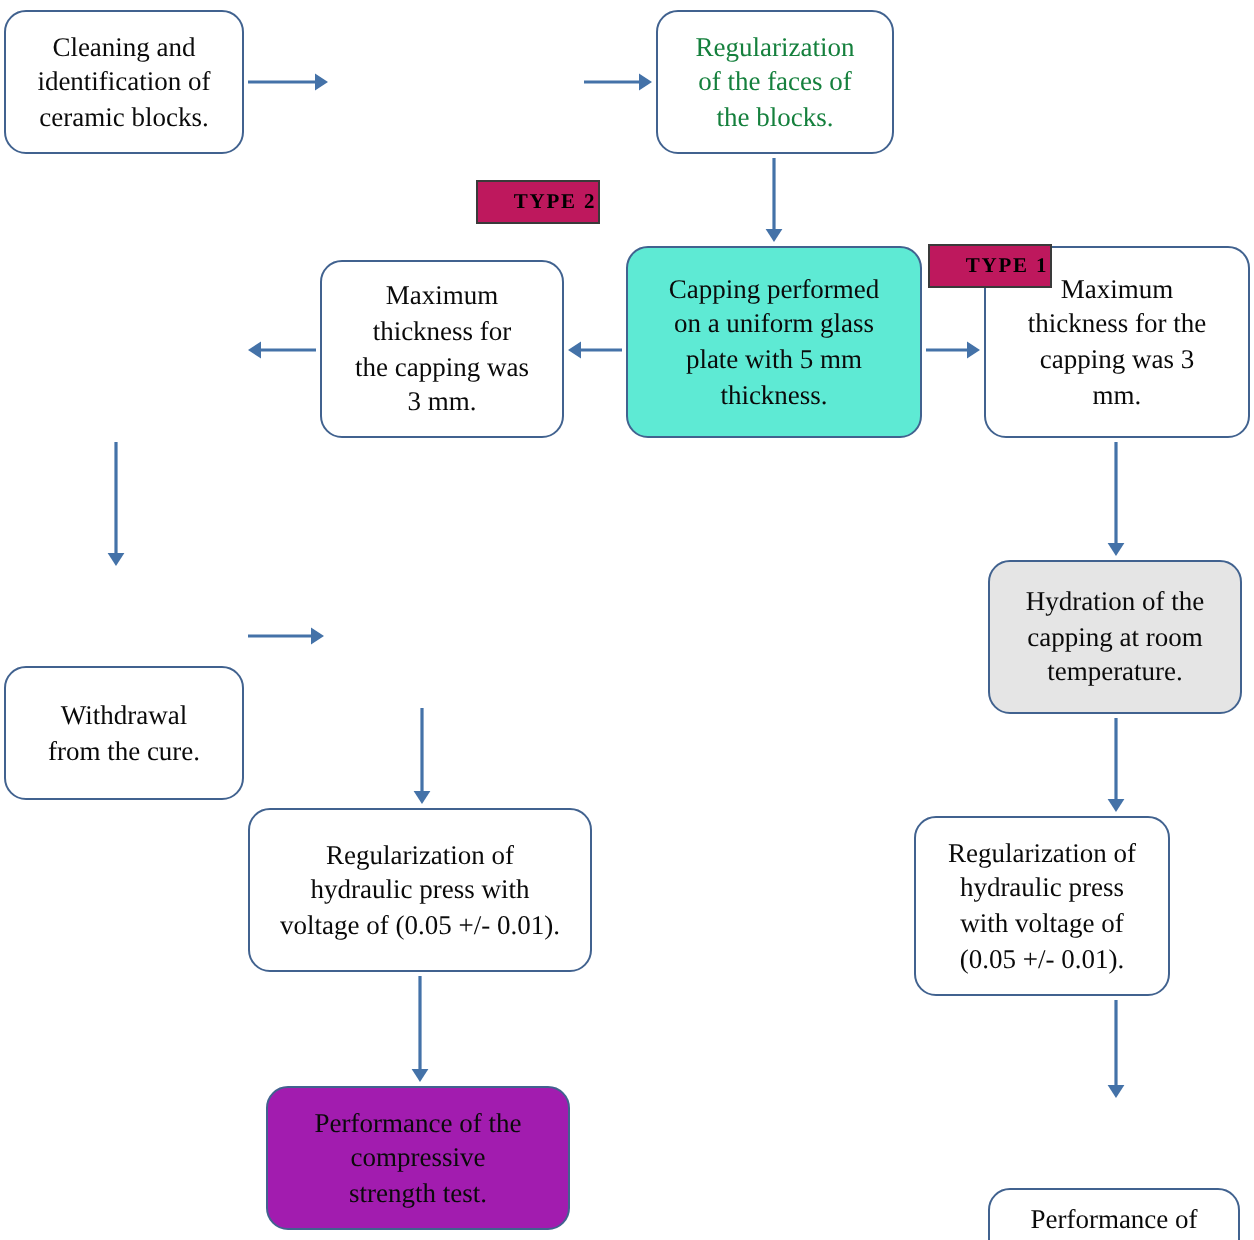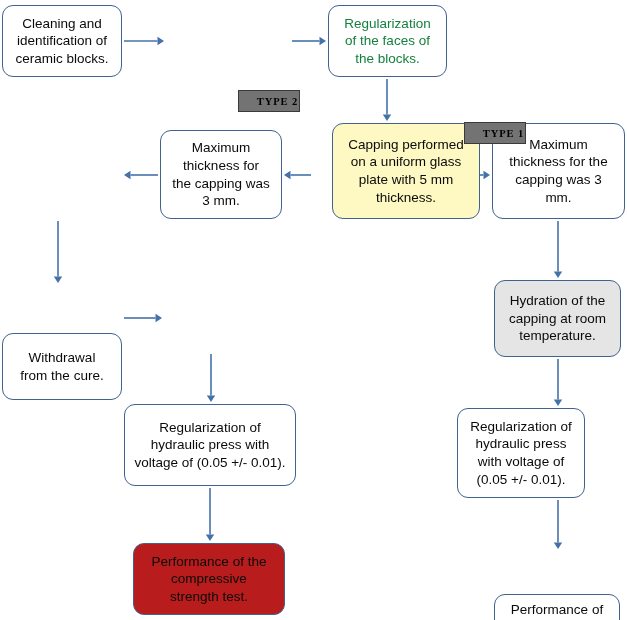--- a/index.html
+++ b/index.html
@@ -25,33 +25,33 @@
     border-radius: 11px;
     background: #ffffff;
     display: flex;
     align-items: center;
     justify-content: center;
     text-align: center;
     color: #0a0a0a;
     font-size: 13.5px;
     line-height: 1.30;
     padding: 20px 6px;
-    font-family: Liberation Sans, sans-serif;
+    font-family: Liberation Serif, serif;
   }
   .node-text {
     display: block;
     width: 100%;
     white-space: pre-line;
   }
   .tag {
     position: absolute;
     box-sizing: border-box;
     border: 1.4px solid #3a3a3a;
     border-radius: 0;
-    background: #737373;
+    background: #be185d;
     display: flex;
     align-items: center;
     justify-content: center;
     color: #000000;
     font-family: "Liberation Serif", "DejaVu Serif", serif;
     font-weight: bold;
     font-size: 10.5px;
     letter-spacing: 0.9px;
     padding-left: 17px;
   }
@@ -123,21 +123,21 @@
       <span class="node-text">Regularization
 of the faces of
 the blocks.</span>
     </div>
     <div class="node" style="left: 160px; top: 130px; width: 122px; height: 89px; border-color: rgb(65, 98, 143); background: rgb(255, 255, 255); color: rgb(10, 10, 10);">
       <span class="node-text">Maximum
 thickness for
 the capping was
 3 mm.</span>
     </div>
-    <div class="node" style="left: 313px; top: 123px; width: 148px; height: 96px; border-color: rgb(65, 98, 143); background: #fef9c3; color: rgb(10, 10, 10); margin-left: 19px;">
+    <div class="node" style="left: 313px; top: 123px; width: 148px; height: 96px; border-color: rgb(65, 98, 143); background: #5eead4; color: rgb(10, 10, 10);">
       <span class="node-text">Capping performed
 on a uniform glass
 plate with 5 mm
 thickness.</span>
     </div>
     <div class="node" style="left: 492px; top: 123px; width: 133px; height: 96px; border-color: rgb(65, 98, 143); background: rgb(255, 255, 255); color: rgb(10, 10, 10);">
       <span class="node-text">Maximum
 thickness for the
 capping was 3
 mm.</span>
@@ -155,21 +155,21 @@
       <span class="node-text">Regularization of
 hydraulic press with
 voltage of (0.05 +/- 0.01).</span>
     </div>
     <div class="node" style="left: 457px; top: 408px; width: 128px; height: 90px; border-color: rgb(65, 98, 143); background: rgb(255, 255, 255); color: rgb(10, 10, 10);">
       <span class="node-text">Regularization of
 hydraulic press
 with voltage of
 (0.05 +/- 0.01).</span>
     </div>
-    <div class="node" style="left: 133px; top: 543px; width: 152px; height: 72px; border-color: rgb(65, 98, 143); background: #b91c1c; color: rgb(10, 10, 10);">
+    <div class="node" style="left: 133px; top: 543px; width: 152px; height: 72px; border-color: rgb(65, 98, 143); background: #a21caf; color: rgb(10, 10, 10);">
       <span class="node-text">Performance of the
 compressive
 strength test.</span>
     </div>
     <div class="node" style="left: 494px; top: 551px; width: 126px; height: 67px; border-color: rgb(65, 98, 143); background: rgb(255, 255, 255); color: rgb(10, 10, 10); margin-top: 43px;">
       <span class="node-text">Performance of
 the compressive
 strength test.</span>
     </div>
     <div class="tag" style="left: 238px; top: 90px; width: 62px; height: 22px; border-color: rgb(58, 58, 58);">TYPE 2</div>

